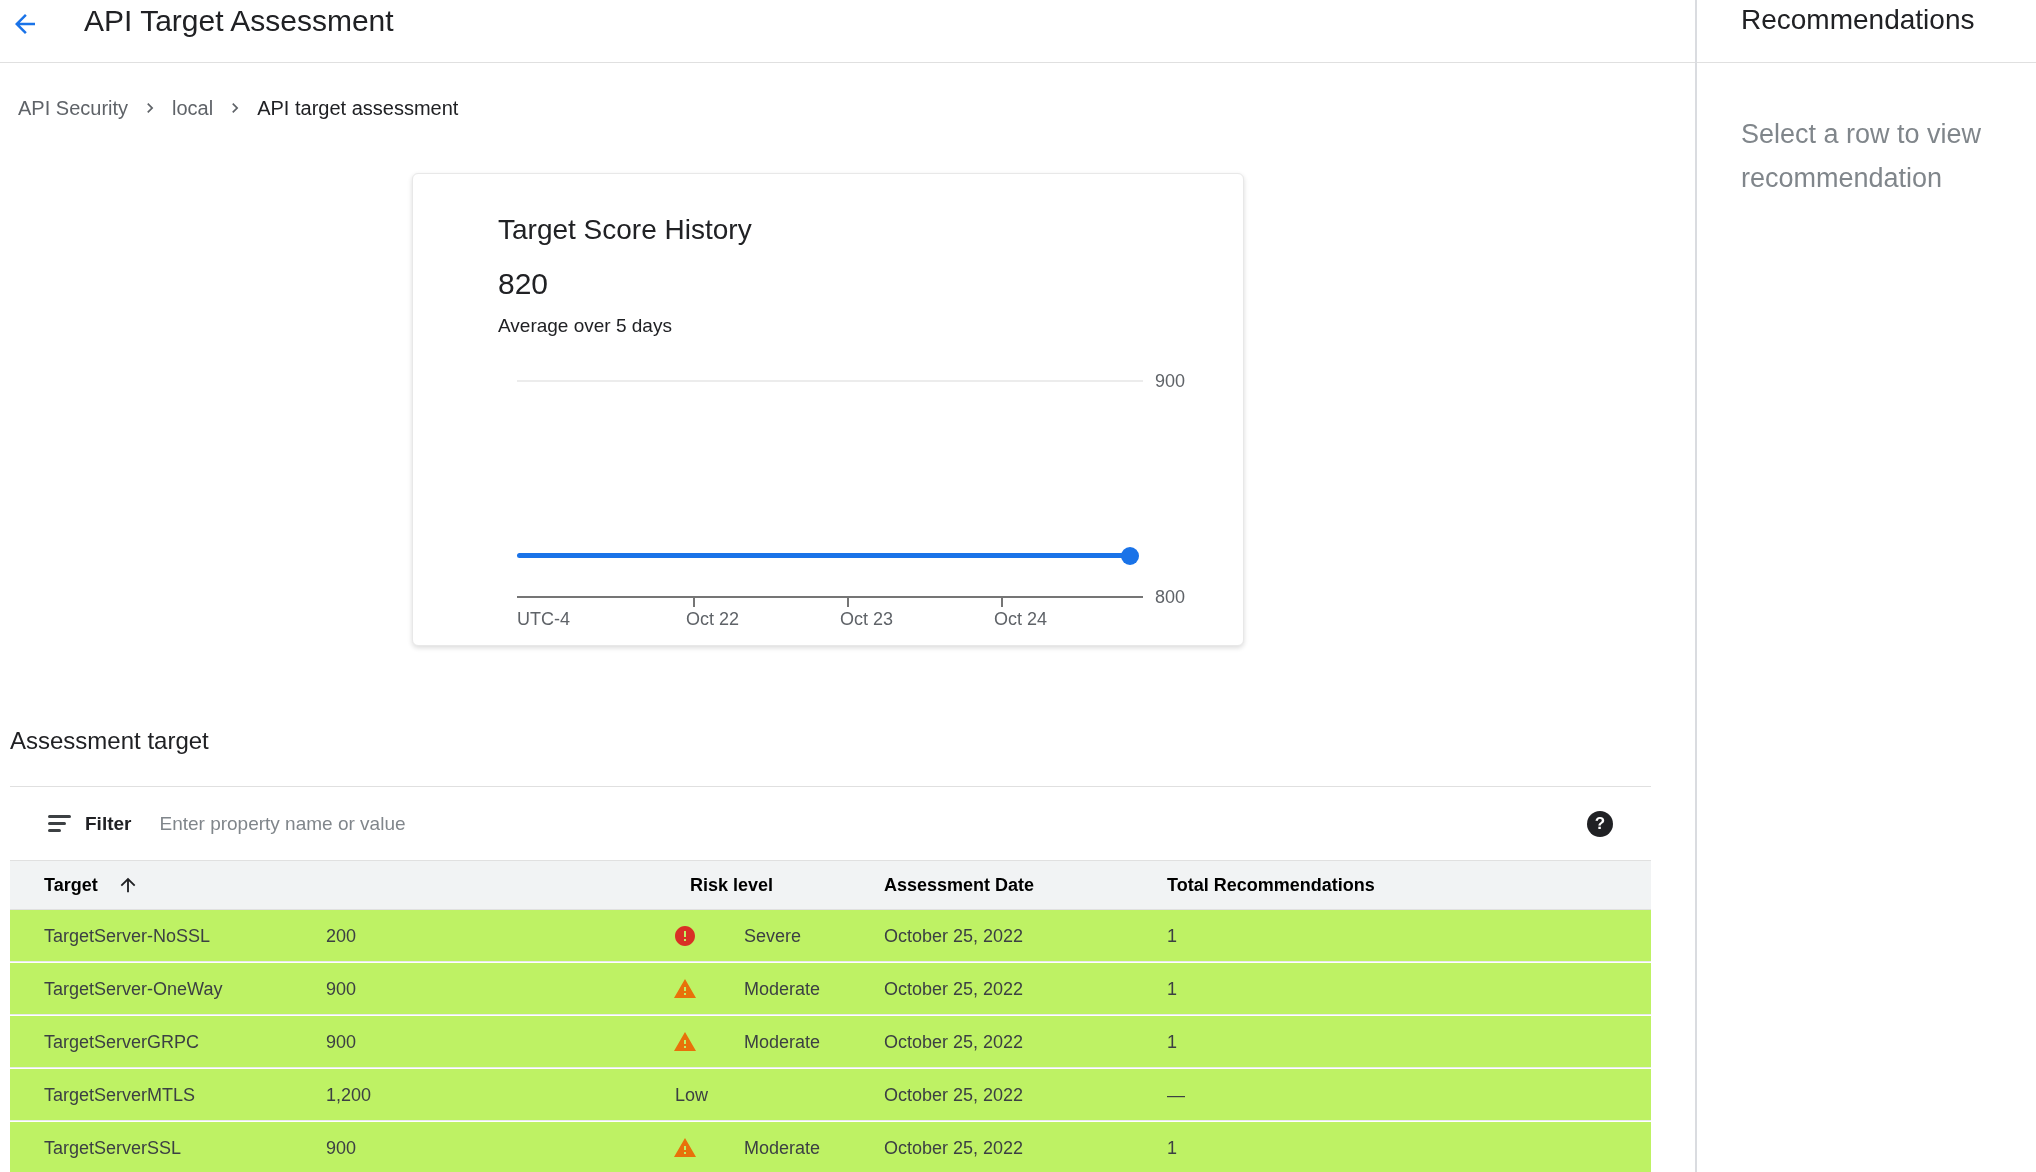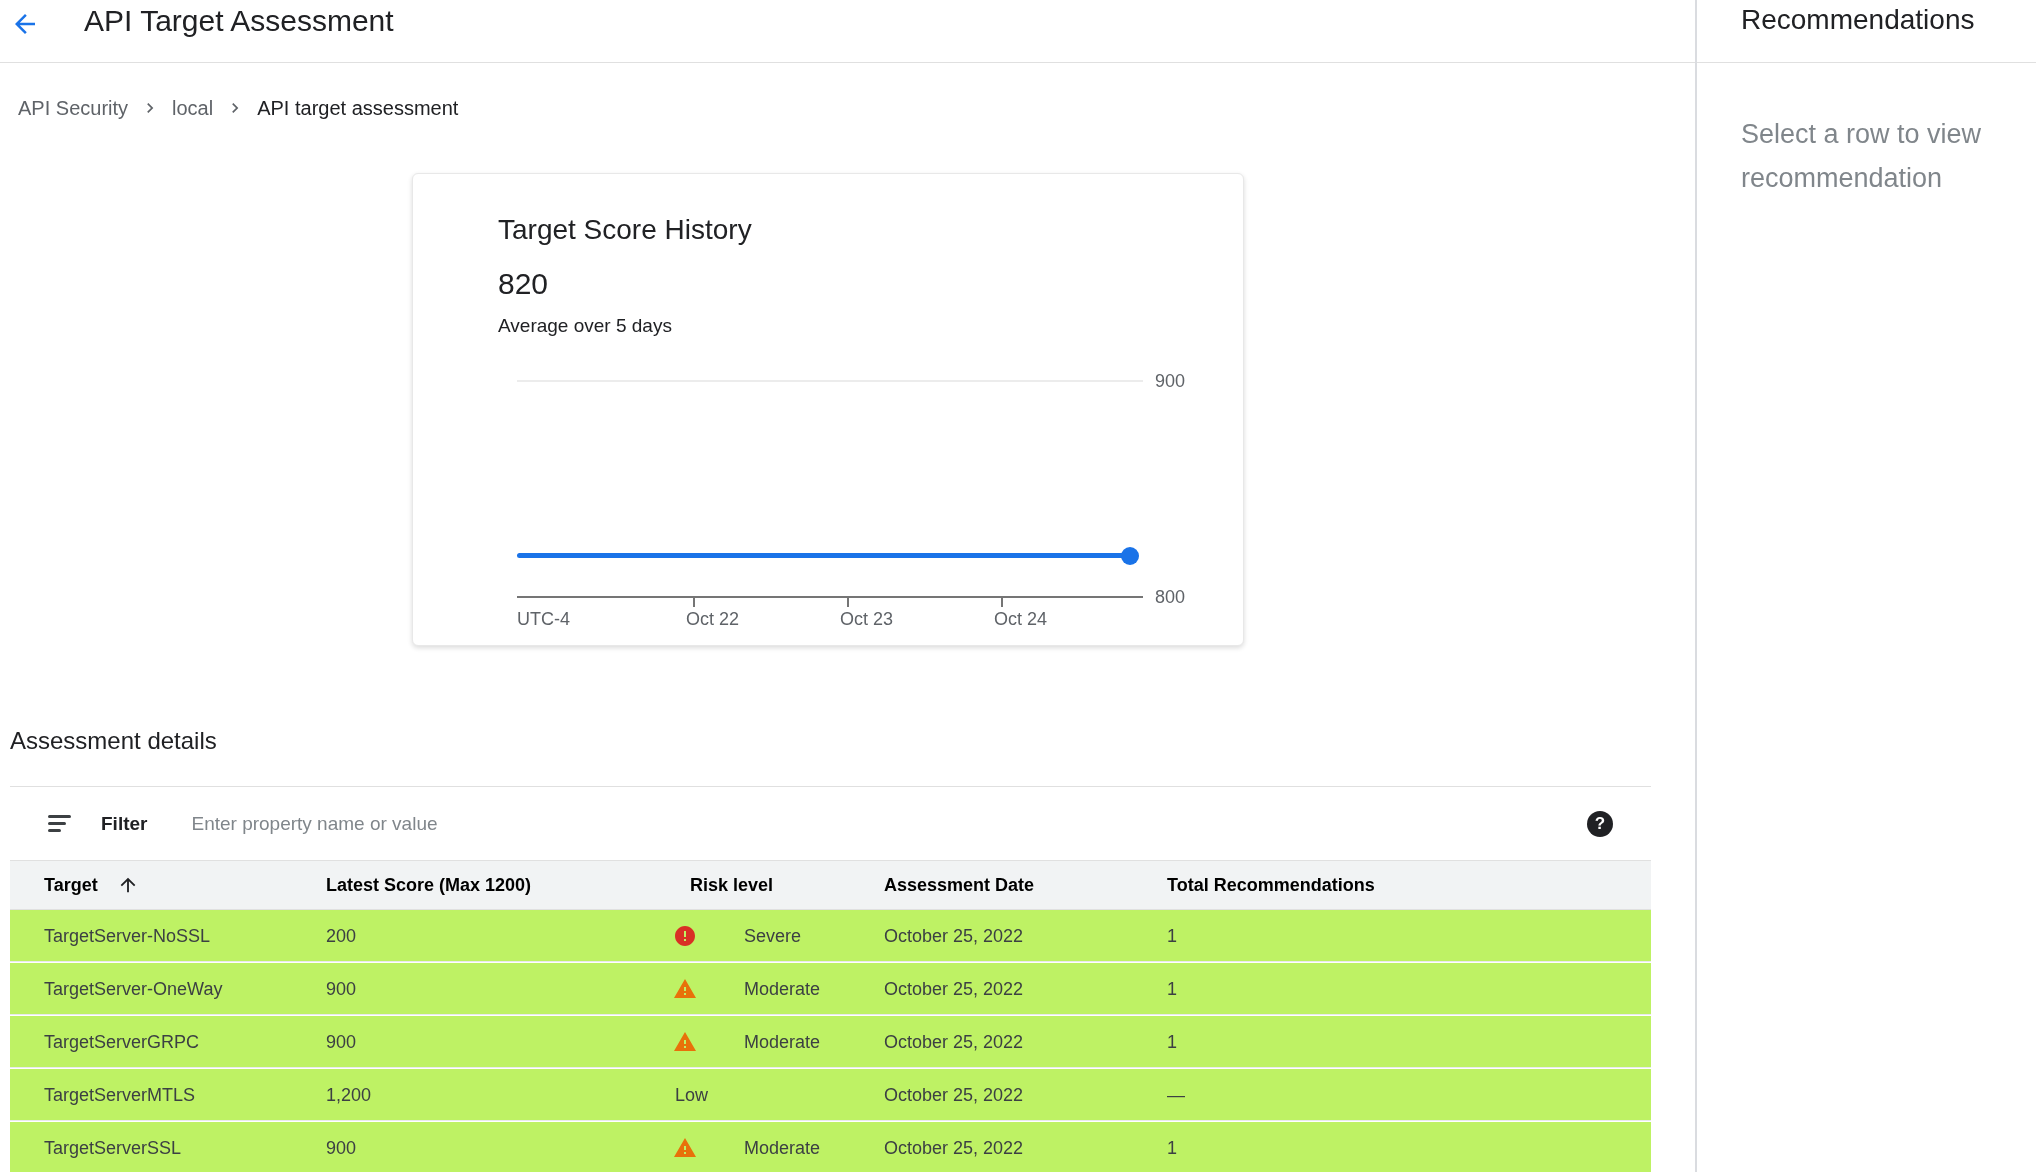--- a/index.html
+++ b/index.html
@@ -32,21 +32,21 @@
   .x-axis   { position:absolute; left:104px; top:422px; width:626px; height:2px; background:#757575; }
   .tickmark { position:absolute; top:424px; width:2px; height:9px; background:#757575; }
   .score-line { position:absolute; left:104px; top:379px; width:616px; height:5px; border-radius:3px; background:#1a73e8; }
   .score-dot  { position:absolute; left:708px; top:373px; width:18px; height:18px; border-radius:50%; background:#1a73e8; }
   .y-label { position:absolute; left:742px; font-size:18px; line-height:22px; color:#5f6368; }
   .x-label { position:absolute; top:433px; font-size:18px; line-height:24px; color:#5f6368; }
   .x-label.centered { width:90px; text-align:right; }
   
   .section { position:absolute; left:10px; top:726px; width:1641px; height:446px; }
   .section-heading { font-size:24px; line-height:30px; font-weight:400; color:#202124; }
-  .filter-row { position:absolute; left:0; top:60px; width:1641px; height:74px; border-top:1px solid #e0e0e0; display:flex; align-items:center;gap:16px; }
+  .filter-row { position:absolute; left:0; top:60px; width:1641px; height:74px; border-top:1px solid #e0e0e0; display:flex; align-items:center; }
   .filter-icon { width:26px; height:26px; margin-left:38px; display:flex; flex-direction:column; justify-content:center; gap:4px; }
   .filter-icon span { display:block; height:3px; border-radius:1.5px; background:#3c4043; }
   .filter-icon .b1 { width:23px; } .filter-icon .b2 { width:18px; } .filter-icon .b3 { width:13px; }
   .filter-label { margin-left:11px; font-size:19px; font-weight:700; color:#202124; white-space:nowrap; }
   .filter-input { margin-left:28px; flex:1; border:none; outline:none; background:transparent; font-family:"Liberation Sans",sans-serif; font-size:19px; color:#3c4043; }
   .filter-input::placeholder { color:#80868b; }
   .help-btn { position:absolute; left:1577px; top:24px; width:26px; height:26px; border:none; border-radius:50%; background:#202124; color:#fff;
               font-size:17px; font-weight:700; line-height:26px; text-align:center; cursor:pointer; font-family:"Liberation Sans",sans-serif; }
   .thead { position:absolute; left:0; top:134px; width:1641px; height:50px; background:#f1f3f4; border-top:1px solid #e0e0e0; border-bottom:1px solid #e0e0e0; }
   .th { position:absolute; top:0; height:48px; line-height:48px; font-size:18px; font-weight:700; color:#000000; white-space:nowrap; cursor:pointer;text-align:center; }
@@ -113,41 +113,40 @@
     <div class="tickmark" style="left:588px;"></div>
     <div class="y-label" style="top:412px;">800</div>
 
     <div class="x-label" style="left:104px;">UTC-4</div>
     <div class="x-label centered" style="left:236px;">Oct 22</div>
     <div class="x-label centered" style="left:390px;">Oct 23</div>
     <div class="x-label centered" style="left:544px;">Oct 24</div>
   </div>
 
   <div class="section">
-    <div class="section-heading">Assessment details</div>
+    <div class="section-heading">Assessment target</div>
 
     <div class="filter-row">
       <span class="filter-icon">
         <span class="b1"></span>
           <span class="b2"></span>
           <span class="b3"></span>
       </span>
       <span class="filter-label">Filter</span>
       <input class="filter-input" type="text" placeholder="Enter property name or value" style="">
       <button class="help-btn">?</button>
     </div>
 
     <div class="thead">
       <div class="th" style="left:34px;">Target</div>
       <span class="sort-icon">
         <svg viewBox="0 0 24 24">
             <path fill="#202124" d="M4 12l1.41 1.41L11 7.83V20h2V7.83l5.58 5.59L20 12l-8-8-8 8z"></path>
           </svg>
       </span>
-      <div class="th" style="left:316px;">Latest Score (Max 1200)</div>
       <div class="th" style="left:680px;">Risk level</div>
       <div class="th" style="left:874px;">Assessment Date</div>
       <div class="th" style="left:1157px;">Total Recommendations</div>
     </div>
 
     <div class="trow" style="top:184px;">
       <div class="td c-target">TargetServer-NoSSL</div>
       <div class="td c-score">200</div>
       <div class="td c-risk">
         <span>

